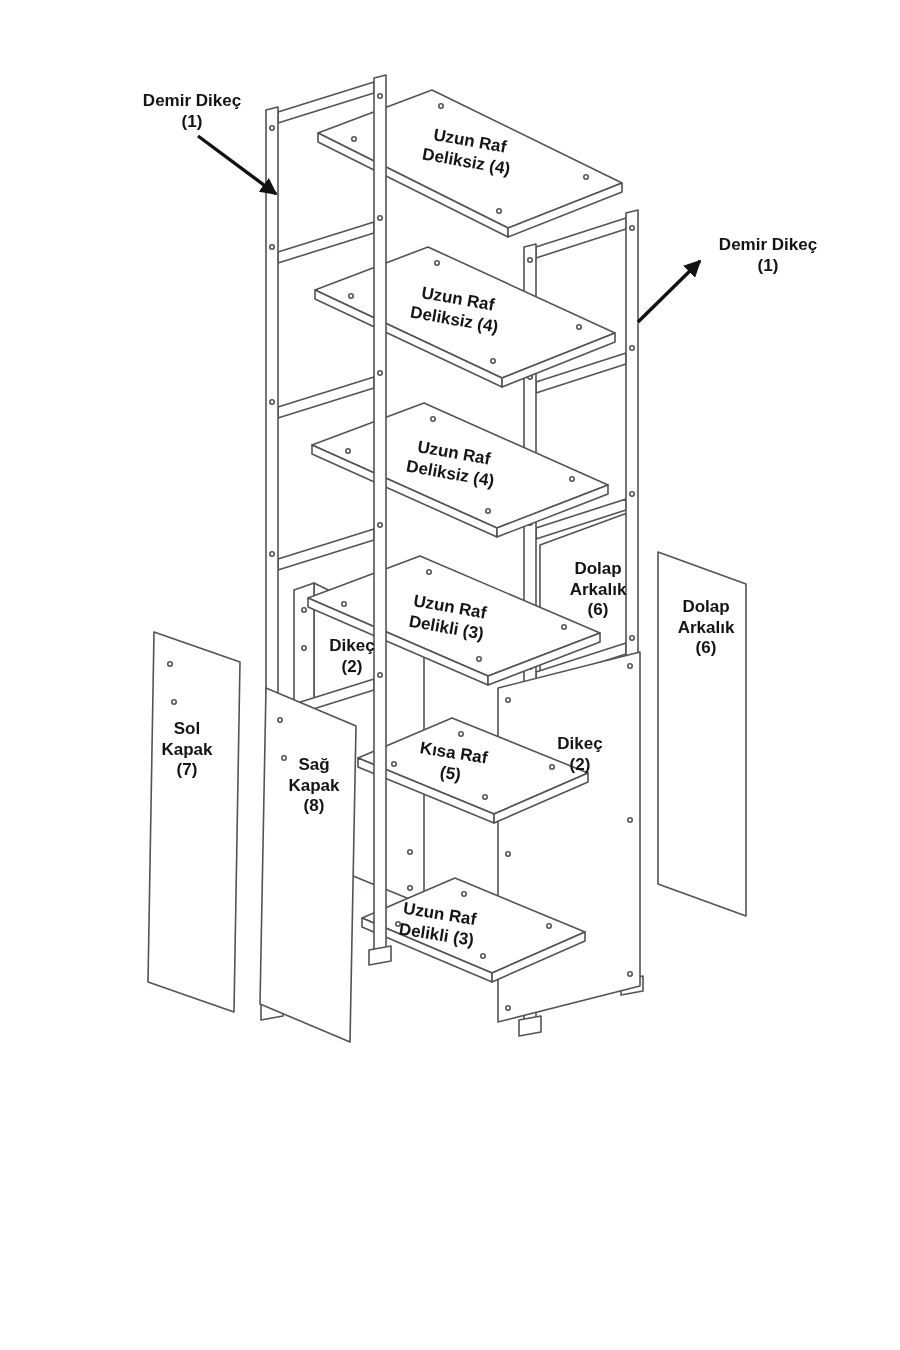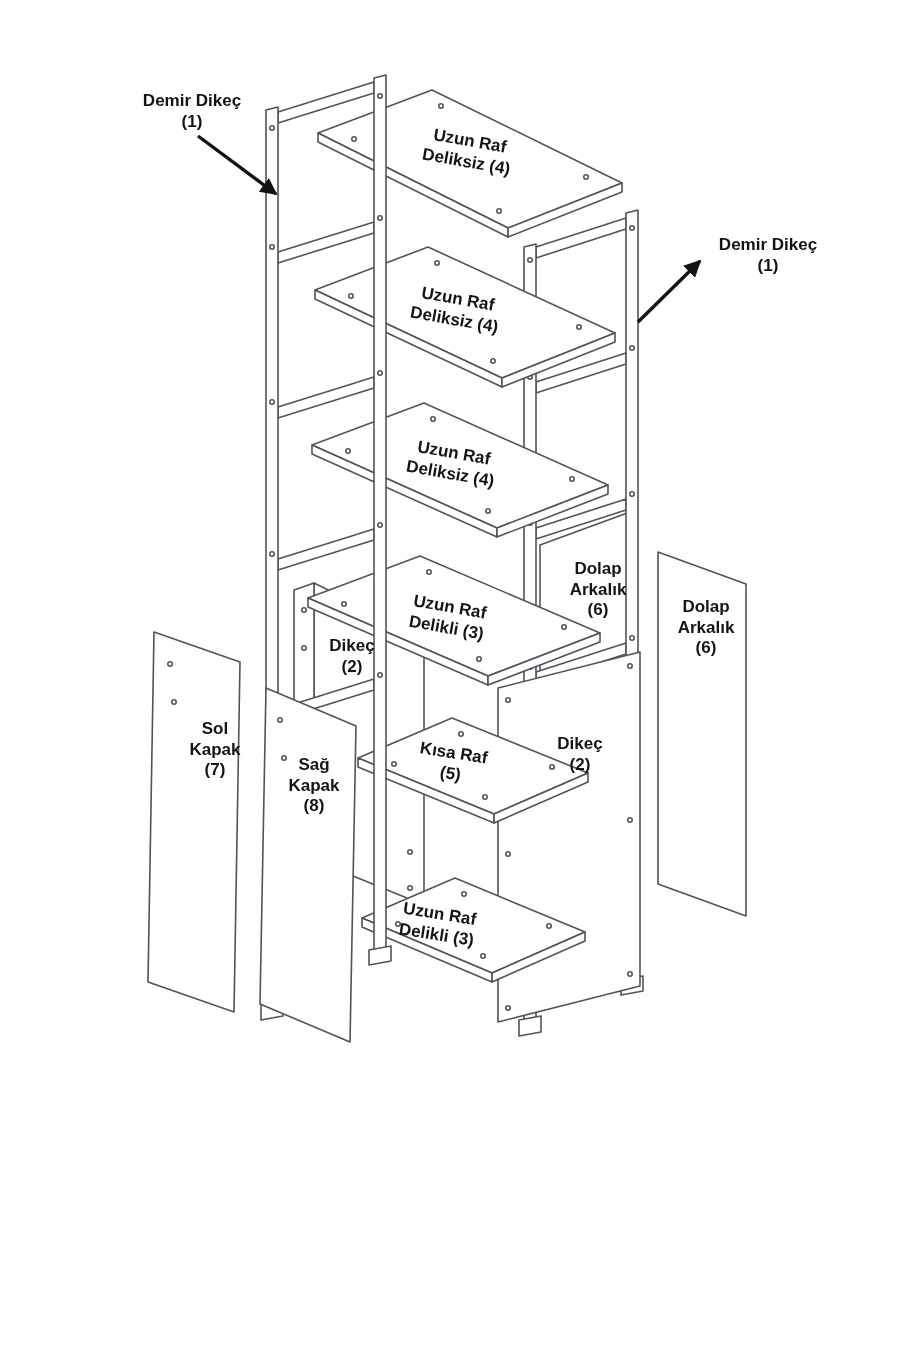--- a/index.html
+++ b/index.html
@@ -266,21 +266,21 @@
     <span>Dolap</span>
     <span>Arkalık</span>
     <span>(6)</span>
   </div>
 
   <div class="lbl" style="left:580px;top:755px">
     <span>Dikeç</span>
     <span>(2)</span>
   </div>
 
-  <div class="lbl" style="left:215px;top:750px">
+  <div class="lbl" style="left:187px;top:750px">
     <span>Sol</span>
     <span>Kapak</span>
     <span>(7)</span>
   </div>
 
   <div class="lbl" style="left:314px;top:786px">
     <span>Sağ</span>
     <span>Kapak</span>
     <span>(8)</span>
   </div>

